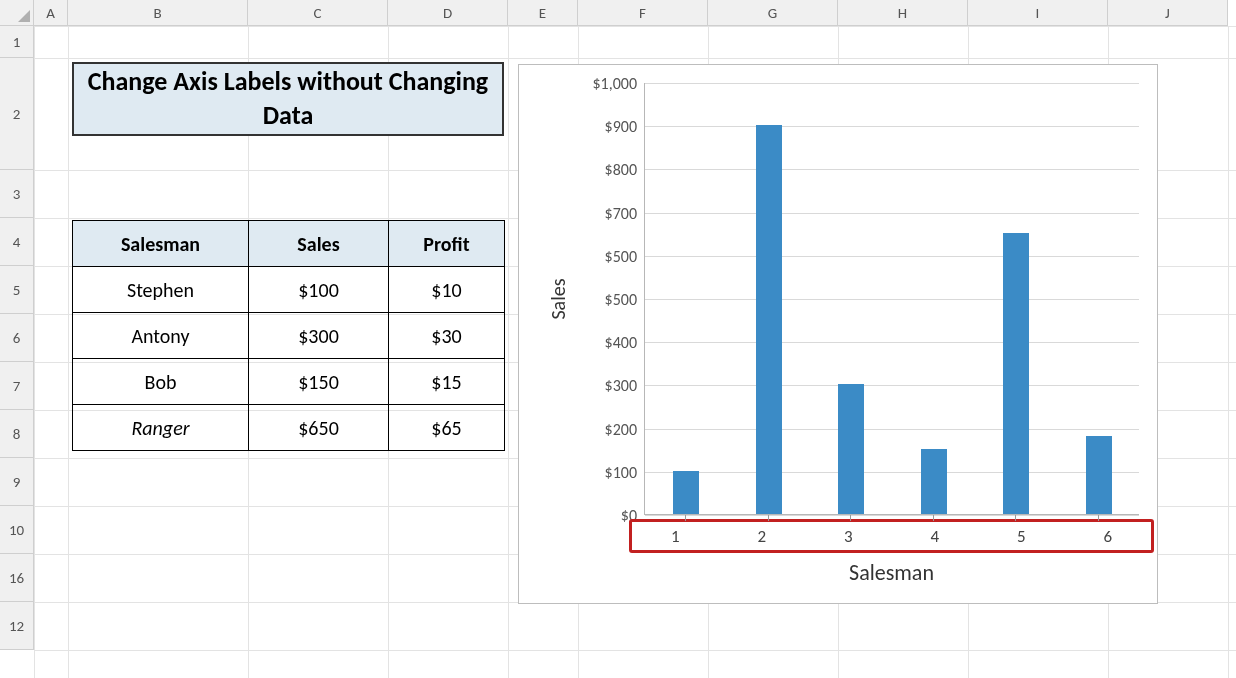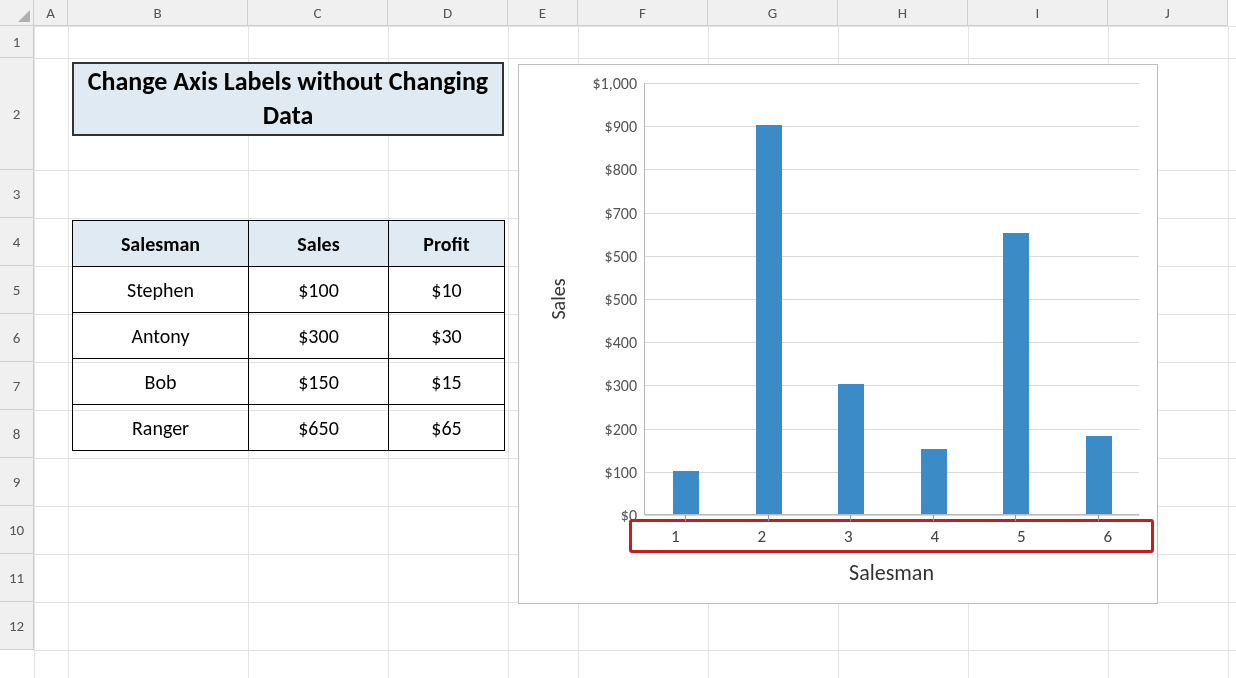--- a/index.html
+++ b/index.html
@@ -174,21 +174,21 @@
       <div class="rowh" style="height: 32px;">1</div>
       <div class="rowh" style="height: 112px;">2</div>
       <div class="rowh" style="height: 48px;">3</div>
       <div class="rowh" style="height: 48px;">4</div>
       <div class="rowh" style="height: 48px;">5</div>
       <div class="rowh" style="height: 48px;">6</div>
       <div class="rowh" style="height: 48px;">7</div>
       <div class="rowh" style="height: 48px;">8</div>
       <div class="rowh" style="height: 48px;">9</div>
       <div class="rowh" style="height: 48px;">10</div>
-      <div class="rowh" style="height: 48px;">11</div>
+      <div class="rowh" style="height: 48px;">16</div>
       <div class="rowh" style="height: 48px;">12</div>
     </div>
 
   <div class="gridarea">
 
     <div id="gridlines">
         <div class="gridline-v" style="left: 0px;"></div>
         <div class="gridline-v" style="left: 34px;"></div>
         <div class="gridline-v" style="left: 214px;"></div>
         <div class="gridline-v" style="left: 354px;"></div>
@@ -236,21 +236,21 @@
             <td style="height: 46px; margin-top: 44px;">Antony</td>
             <td style="height: 46px;">$300</td>
             <td style="height: 46px;">$30</td>
           </tr>
           <tr>
             <td style="height: 46px;">Bob</td>
             <td style="height: 46px;">$150</td>
             <td style="height: 46px;">$15</td>
           </tr>
           <tr>
-            <td style="height: 46px;">Ranger</td>
+            <td style="height: 46px; font-style: italic;">Ranger</td>
             <td style="height: 46px;">$650</td>
             <td style="height: 46px; margin-top: 12px;">$65</td>
           </tr>
         </tbody>
     </table>
 
     <div class="chartbox" id="chartbox" style="left: 484px; top: 38px; width: 640px; height: 540px;">
       <div class="ylabel" id="ylabel" style="left: 18px; top: 222px;">Sales</div>
       <div class="plot" id="plot" style="left: 125px; top: 18px; width: 495px; height: 432px;">
           <div class="hgrid" style="top: 432px;"></div>

